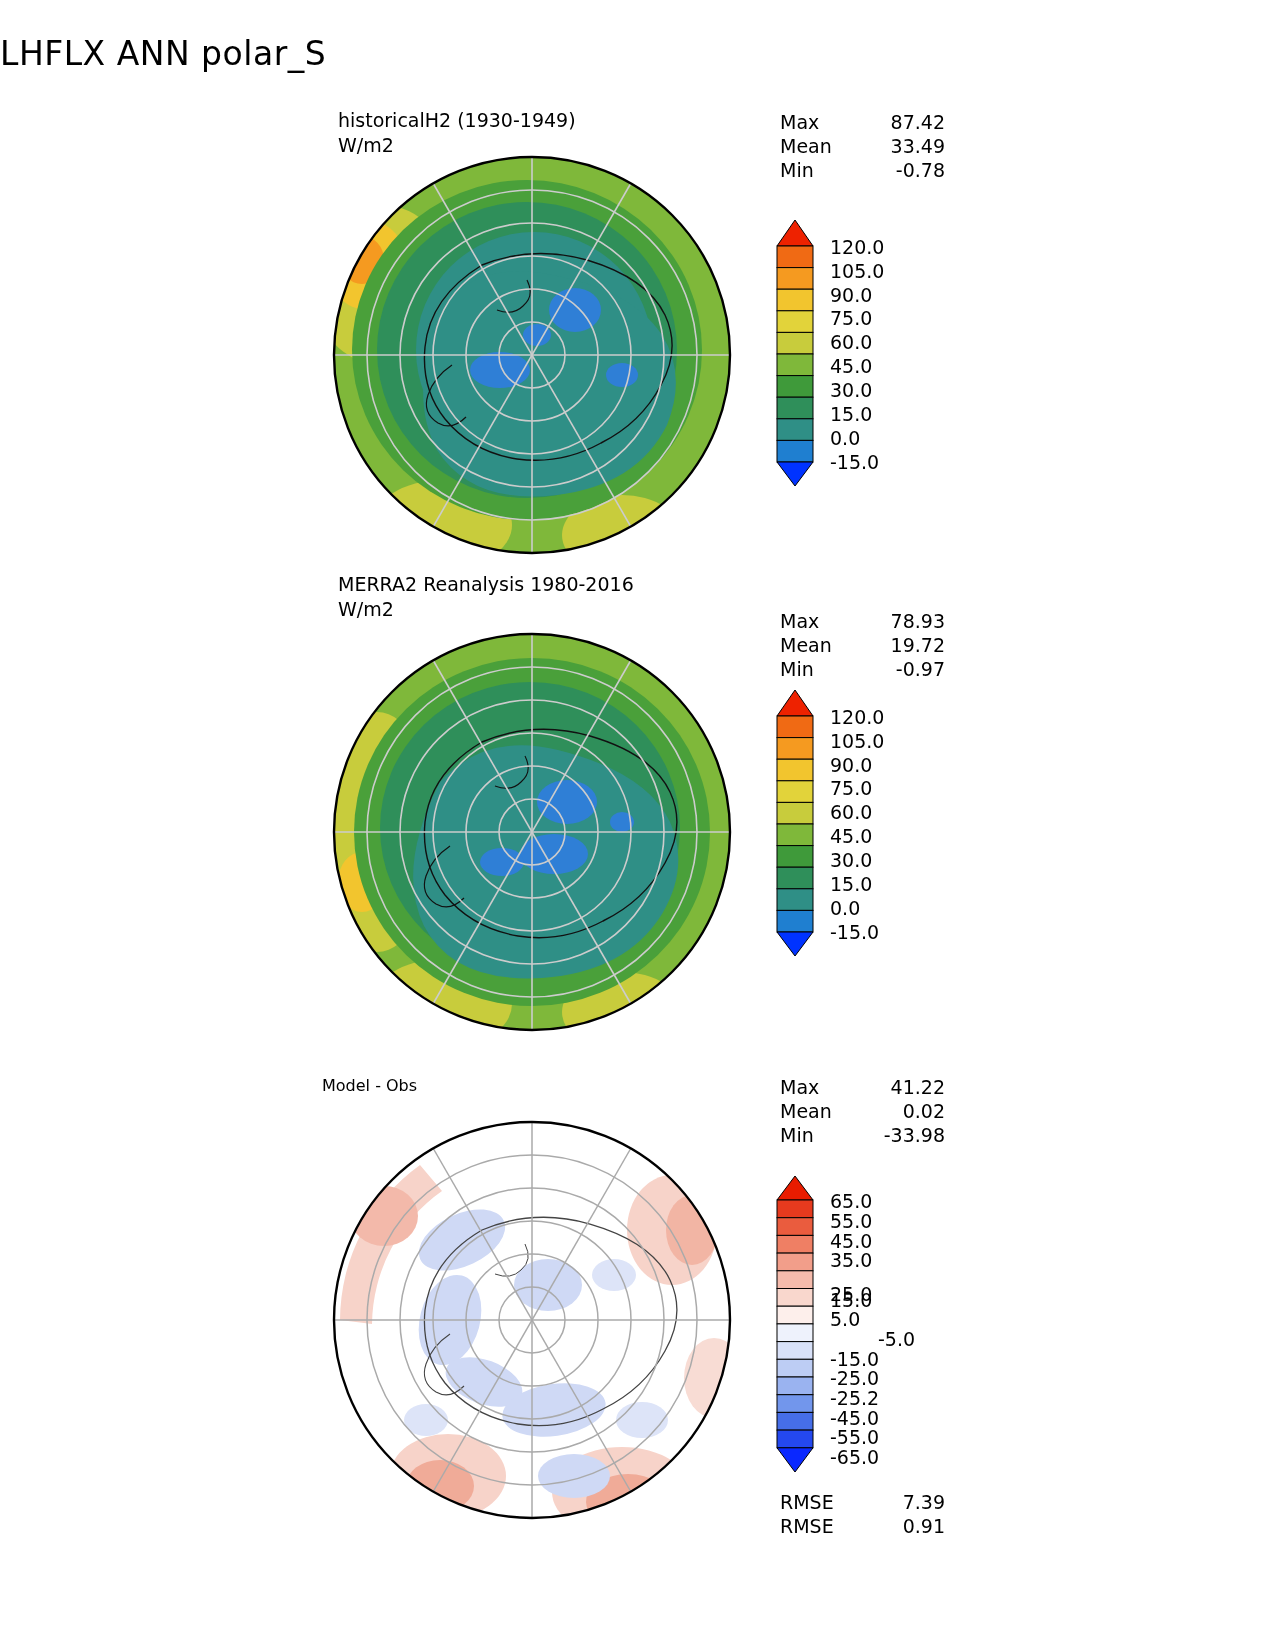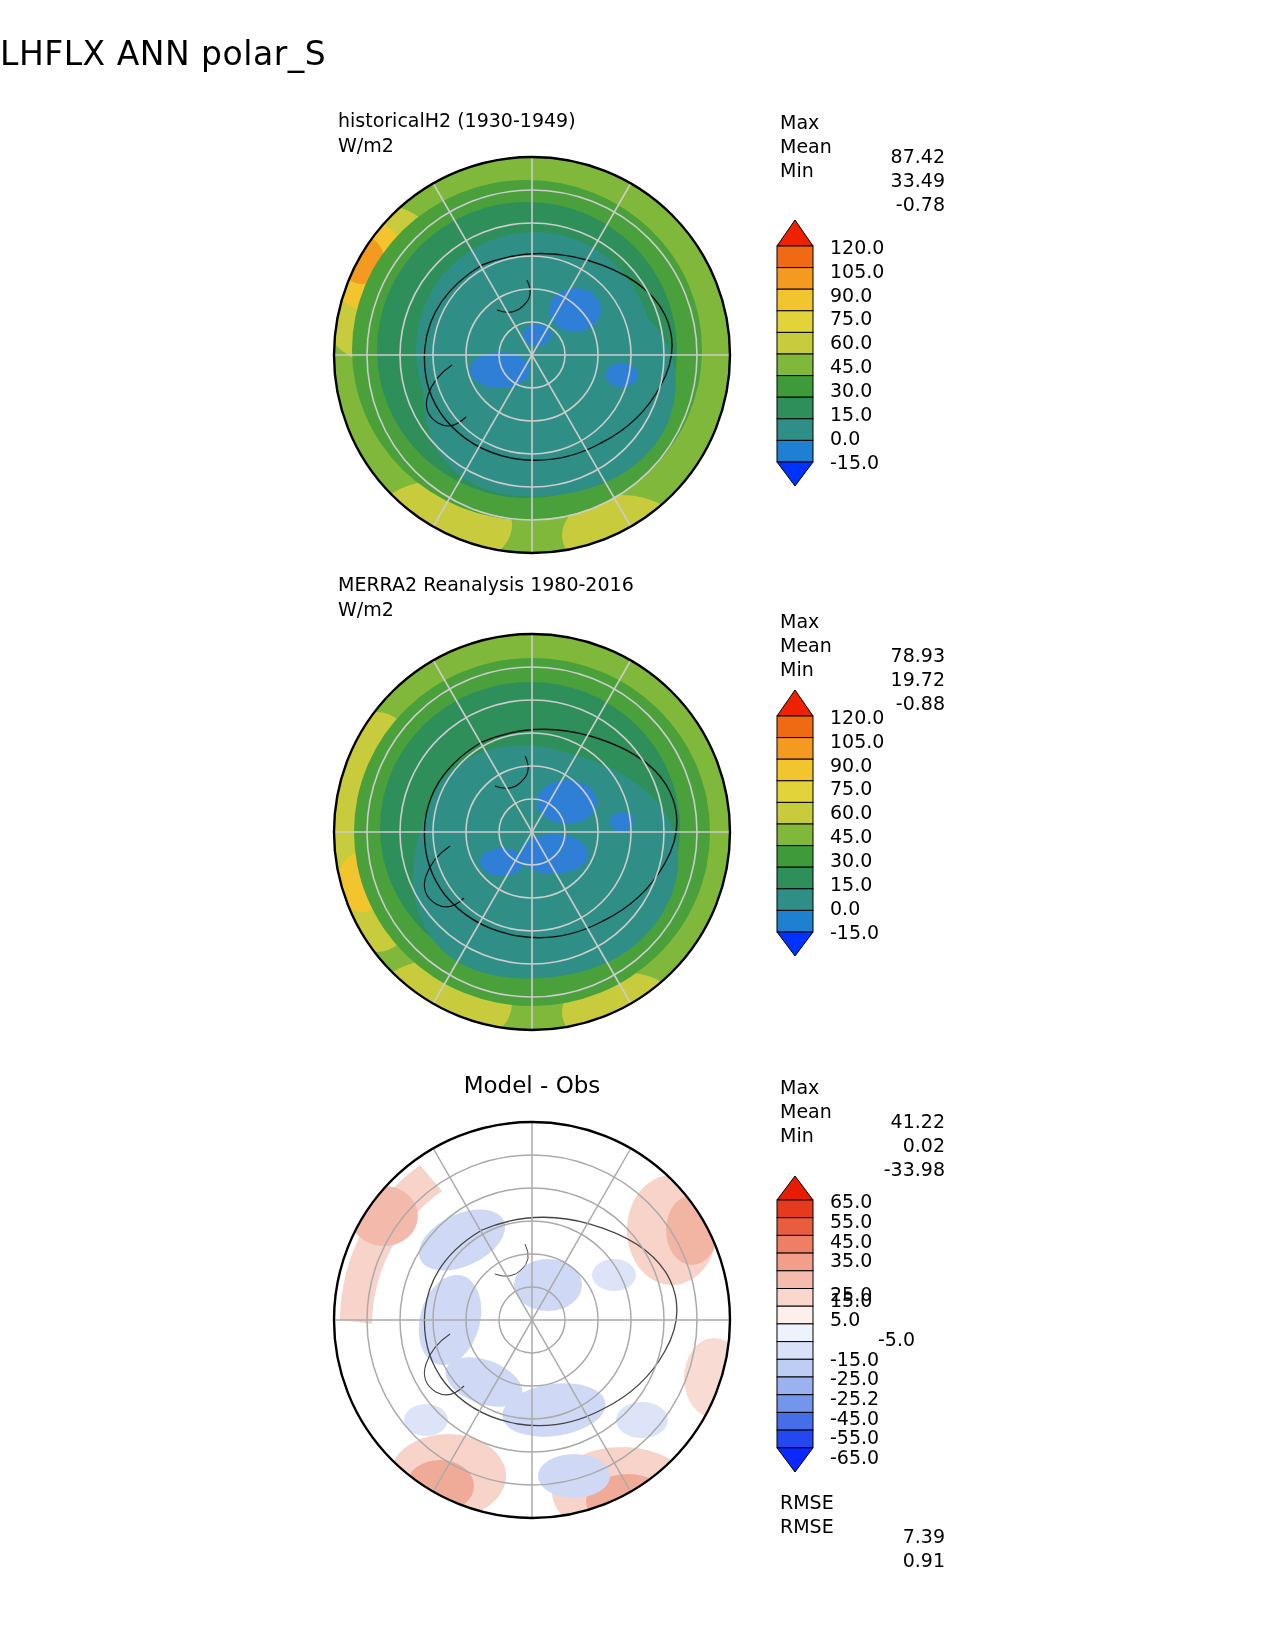--- a/index.html
+++ b/index.html
@@ -28,22 +28,21 @@
     left: 0;
     width: 1275px;
   }
   .panel-header {
     position: absolute;
     font-size: 19px;
     line-height: 25px;
     white-space: pre-line;
   }
   .panel-header.centered {
-    text-align: center;
-    font-size: 23px;
+    font-size: 16px;
   }
   .stats {
     position: absolute;
     font-size: 19px;
     line-height: 24px;
     font-family: "DejaVu Sans", sans-serif;
   }
   .stats-row {
     display: block;
     width: 165px;
@@ -51,21 +50,20 @@
     height: 24px;
   }
   .stats-label {
     position: absolute;
     left: 0;
   }
   .stats-value {
     position: absolute;
     right: 0;
     text-align: right;
-    margin-top: 34px;
   }
   .map-wrap {
     position: absolute;
   }
   .cbar {
     position: absolute;
   }
   .cbar-labels {
     position: absolute;
     font-size: 19px;
@@ -195,21 +193,21 @@
     <div class="stats-row">
       <span class="stats-label">Max</span>
       <span class="stats-value">78.93</span>
     </div>
     <div class="stats-row">
       <span class="stats-label">Mean</span>
       <span class="stats-value">19.72</span>
     </div>
     <div class="stats-row">
       <span class="stats-label">Min</span>
-      <span class="stats-value">-0.88</span>
+      <span class="stats-value">-0.97</span>
     </div>
   </div>
 
   <div class="map-wrap" style="left:322px; top:72px;">
     <svg width="420" height="400" viewBox="0 0 420 400">
       <defs>
         <clipPath id="clipB">
             <circle cx="210" cy="200" r="198"></circle>
           </clipPath>
       </defs>

